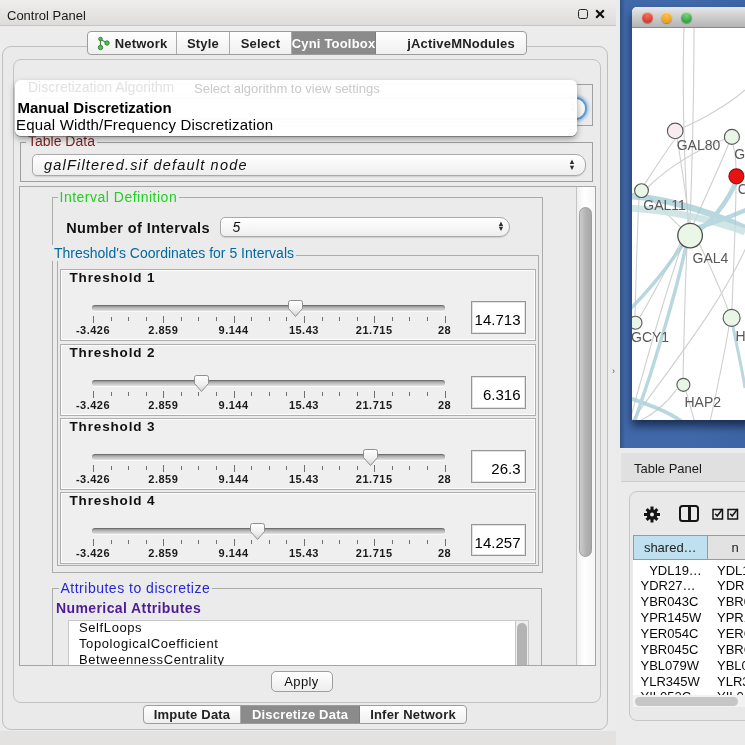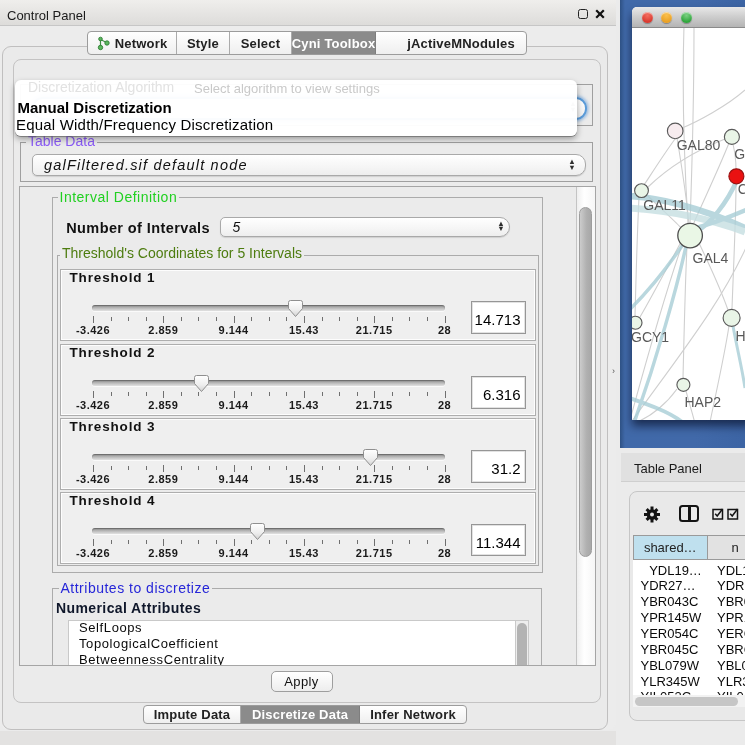--- a/index.html
+++ b/index.html
@@ -57,38 +57,38 @@
 <div class="s" style="width:62px;">Select</div>
 <div class="s sel" style="width:84px;">Cyni Toolbox</div>
 <div class="s" style="flex:1;margin-left:20px;">jActiveMNodules</div>
 </div>
 <div class="ab pA"></div>
 <div class="ab pB"></div>
 <div class="ab grp" style="left:20px;top:84px;width:573px;height:42px;"></div>
 <div class="ab combo" style="left:32px;top:96.5px;width:555px;height:23px;border:2.5px solid #5b9bd8;border-radius:11px;box-shadow:0 0 3px 1.5px rgba(90,150,215,0.55);"></div>
 <div class="ab arr" style="left:566px;top:101px;color:#666;">▲<br>▼</div>
 <div class="ab grp" style="left:20px;top:142px;width:573px;height:40px;"></div>
-<div class="ab gt" style="left:26px;top:133px;color:#8b5cf6;background:#ebebeb;">Table Data</div>
+<div class="ab gt" style="left:26px;top:133px;color:#7f1d1d;background:#ebebeb;">Table Data</div>
 <div class="ab combo" style="left:32px;top:154px;width:554px;height:22px;">
     <span class="cbtx" style="left:11px;letter-spacing:1.2px;">galFiltered.sif default node</span>
   </div>
 <div class="ab arr" style="left:565px;top:159px;">▲<br>▼</div>
 <div class="ab scrollp">
 <div class="vsb">
       <div class="vthumb" style="top:20px;height:350px;"></div>
     </div>
 <div class="ab grp" style="left:31.700000000000003px;top:10px;width:491px;height:376px;border-color:#ababab;"></div>
 <div class="ab gt" style="left:37.5px;top:2px;color:#21d021;background:#ebebeb;letter-spacing:0.5px;">Interval Definition</div>
 <div class="ab bt" style="left:40px;top:33px;width:150px;text-align:right;font-weight:bold;color:#111;font-size:14.5px;letter-spacing:0.4px;">Number of Intervals</div>
 <div class="ab combo" style="left:199.5px;top:29.5px;width:290px;height:20px;">
       <span class="cbtx" style="left:12px;font-size:14px;">5</span>
     </div>
 <div class="ab arr" style="left:474px;top:33.5px;">▲<br>▼</div>
 <div class="ab grp" style="left:37px;top:68px;width:482px;height:311px;border-color:#ababab;"></div>
-<div class="ab gt" style="left:40px;top:57.80000000000001px;color:#4d7c0f;background:#ebebeb;">Threshold's Coordinates for 5 Intervals</div>
+<div class="ab gt" style="left:32px;top:57.80000000000001px;color:#0369a1;background:#ebebeb;">Threshold's Coordinates for 5 Intervals</div>
 <div class="thp" style="top:82px;">
 <div class="lb">Threshold 1</div>
 <div class="track"></div>
 <div class="tick" style="left:32.0px;top:46px;height:7px;"></div>
 <div class="tick" style="left:49.6px;top:47px;height:4px;"></div>
 <div class="tick" style="left:67.2px;top:47px;height:4px;"></div>
 <div class="tick" style="left:84.7px;top:47px;height:4px;"></div>
 <div class="tick" style="left:102.3px;top:46px;height:7px;"></div>
 <div class="tick" style="left:119.9px;top:47px;height:4px;"></div>
 <div class="tick" style="left:137.4px;top:47px;height:4px;"></div>
@@ -189,21 +189,21 @@
 <div class="tick" style="left:330.8px;top:47px;height:4px;"></div>
 <div class="tick" style="left:348.3px;top:47px;height:4px;"></div>
 <div class="tick" style="left:365.9px;top:47px;height:4px;"></div>
 <div class="tick" style="left:383.5px;top:46px;height:7px;"></div>
 <div class="tlb" style="left:7.0px;">-3.426</div>
 <div class="tlb" style="left:77.3px;">2.859</div>
 <div class="tlb" style="left:147.6px;">9.144</div>
 <div class="tlb" style="left:217.9px;">15.43</div>
 <div class="tlb" style="left:288.2px;">21.715</div>
 <div class="tlb" style="left:358.5px;">28</div>
-<div class="vbox">31.2</div>
+<div class="vbox">26.3</div>
 <div class="thumb" style="left:302.4px;"><svg width="15" height="17" viewBox="0 0 15 17">
           <defs>
             <linearGradient id="tg" x1="0" y1="0" x2="0" y2="1">
               <stop offset="0" stop-color="#ffffff"></stop>
               <stop offset="0.6" stop-color="#ededed"></stop>
               <stop offset="1" stop-color="#d2d2d2"></stop>
             </linearGradient>
           </defs>
           <path d="M2.5,0.5 H12.5 Q14.5,0.5 14.5,2.5 V8.5 L7.5,16.5 L0.5,8.5 V2.5 Q0.5,0.5 2.5,0.5 Z" fill="url(#tg)" stroke="#8f8f8f" stroke-width="1"></path>
         </svg></div>
@@ -231,35 +231,35 @@
 <div class="tick" style="left:330.8px;top:47px;height:4px;"></div>
 <div class="tick" style="left:348.3px;top:47px;height:4px;"></div>
 <div class="tick" style="left:365.9px;top:47px;height:4px;"></div>
 <div class="tick" style="left:383.5px;top:46px;height:7px;"></div>
 <div class="tlb" style="left:7.0px;">-3.426</div>
 <div class="tlb" style="left:77.3px;">2.859</div>
 <div class="tlb" style="left:147.6px;">9.144</div>
 <div class="tlb" style="left:217.9px;">15.43</div>
 <div class="tlb" style="left:288.2px;">21.715</div>
 <div class="tlb" style="left:358.5px;">28</div>
-<div class="vbox">11.344</div>
+<div class="vbox">14.257</div>
 <div class="thumb" style="left:189.4px;"><svg width="15" height="17" viewBox="0 0 15 17">
           <defs>
             <linearGradient id="tg" x1="0" y1="0" x2="0" y2="1">
               <stop offset="0" stop-color="#ffffff"></stop>
               <stop offset="0.6" stop-color="#ededed"></stop>
               <stop offset="1" stop-color="#d2d2d2"></stop>
             </linearGradient>
           </defs>
           <path d="M2.5,0.5 H12.5 Q14.5,0.5 14.5,2.5 V8.5 L7.5,16.5 L0.5,8.5 V2.5 Q0.5,0.5 2.5,0.5 Z" fill="url(#tg)" stroke="#8f8f8f" stroke-width="1"></path>
         </svg></div>
 </div>
 <div class="ab grp" style="left:32.2px;top:401px;width:490px;height:95px;border-color:#ababab;"></div>
 <div class="ab gt" style="left:38.5px;top:392.5px;color:#2626d8;background:#ebebeb;letter-spacing:0.5px;">Attributes to discretize</div>
-<div class="ab bt" style="left:36px;top:412.5px;font-weight:bold;color:#0f172a;font-size:14px;letter-spacing:0.4px;">Numerical Attributes</div>
+<div class="ab bt" style="left:36px;top:412.5px;font-weight:bold;color:#4c1d95;font-size:14px;letter-spacing:0.4px;">Numerical Attributes</div>
 <div class="ab" style="left:48px;top:433px;width:447px;height:60px;background:#fff;border:1px solid #c9c9c9;border-right:none;"></div>
 <div class="ab lrow" style="left:59px;top:433.0px;">SelfLoops</div>
 <div class="ab lrow" style="left:59px;top:465.4px;">BetweennessCentrality</div>
 <div class="ab lrow" style="left:59px;top:449.20000000000005px;">TopologicalCoefficient</div>
 <div class="ab" style="left:495.4px;top:433px;width:14px;height:60px;background:#ededed;border:1px solid #c9c9c9;"></div>
 <div class="ab" style="left:497.29999999999995px;top:435.5px;width:10px;height:58px;border-radius:5px;background:#b3b3b3;"></div>
 </div>
 <div class="ab" style="left:270.5px;top:670.5px;width:62px;height:21px;border:1px solid #9e9e9e;border-radius:5px;background:linear-gradient(#ffffff,#ededed);font-size:13px;text-align:center;line-height:19px;letter-spacing:0.4px;color:#111;">Apply</div>
 <div class="ab seg" style="left:143px;top:704.5px;width:324px;height:19px;">
 <div class="s" style="width:97px;">Impute Data</div>

